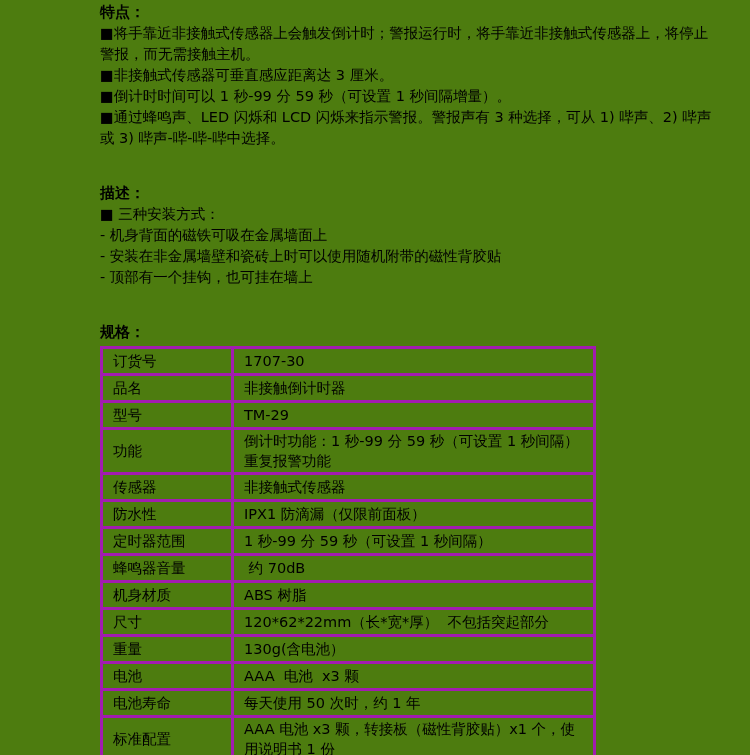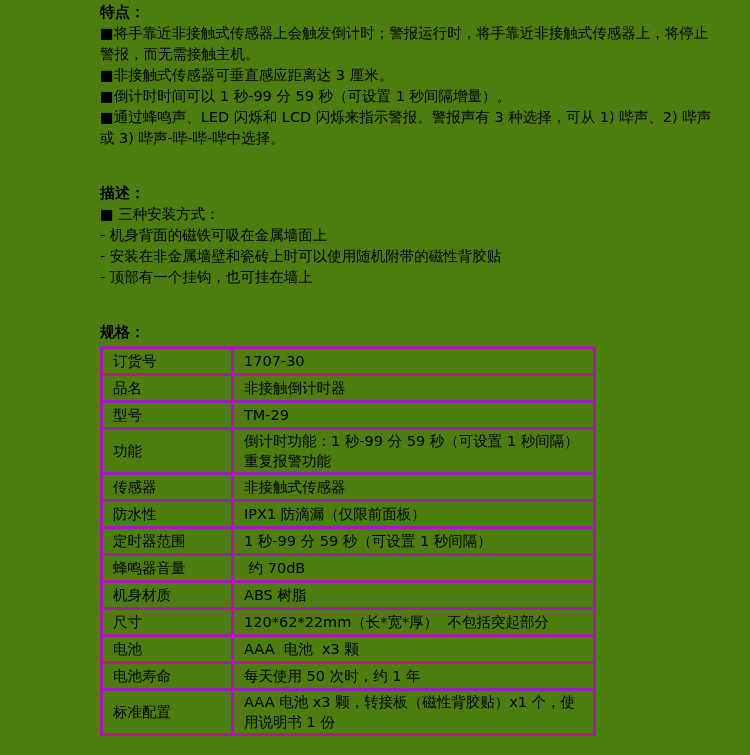--- a/index.html
+++ b/index.html
@@ -110,20 +110,24 @@
         </tr>
         <tr>
           <td class="lbl">机身材质</td>
           <td class="val">ABS 树脂</td>
         </tr>
         <tr>
           <td class="lbl">尺寸</td>
           <td class="val">120*62*22mm（长*宽*厚）  不包括突起部分</td>
         </tr>
         <tr>
+          <td class="lbl">重量</td>
+          <td class="val">130g(含电池）</td>
+        </tr>
+        <tr>
           <td class="lbl">电池</td>
           <td class="val">AAA  电池  x3 颗</td>
         </tr>
         <tr>
           <td class="lbl">电池寿命</td>
           <td class="val">每天使用 50 次时，约 1 年</td>
         </tr>
         <tr>
           <td class="lbl">标准配置</td>
           <td class="val">AAA 电池 x3 颗，转接板（磁性背胶贴）x1 个，使用说明书 1 份</td>

